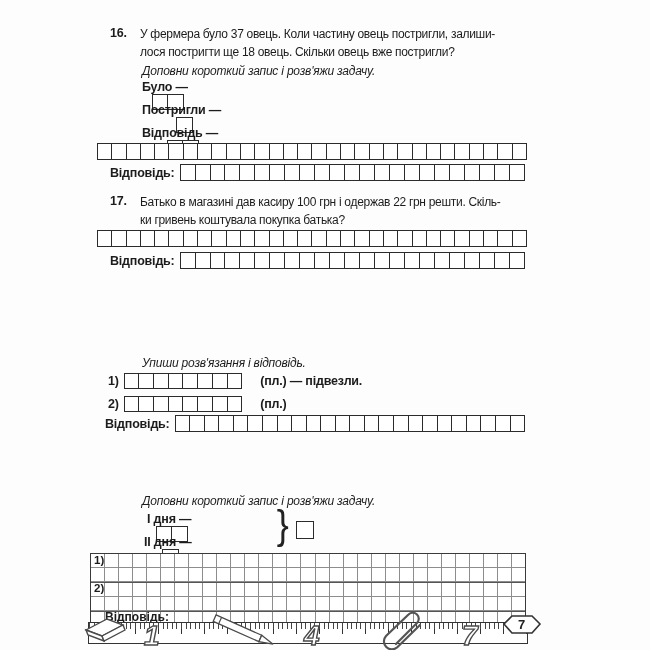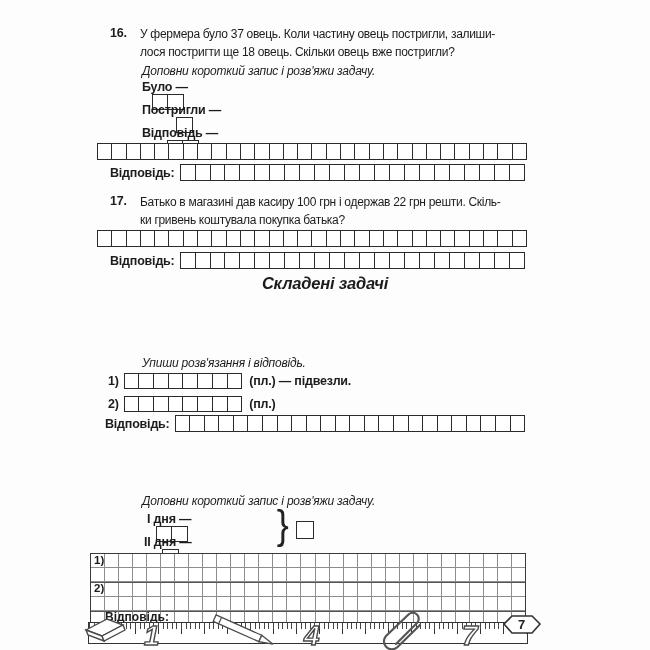--- a/index.html
+++ b/index.html
@@ -29,21 +29,21 @@
   .ansrow{position:absolute;left:110px;width:415px;display:flex;align-items:center;}
   .ansrow .alabel{font-weight:700;font-size:12.5px;margin-right:5px;white-space:nowrap;letter-spacing:-0.2px;}
   .ansrow .strip{flex:1;}
 
   
   .sol{position:absolute;left:108px;display:flex;align-items:center;font-weight:700;font-size:12.5px;letter-spacing:-0.2px;}
   .sol .slabel{margin-right:5px;}
   .sol .sqrow{border:1.6px solid #2b2b2b;background:#fff;height:14px;}
   .sol .sqcell{width:13.7px;border-right:1px solid #2b2b2b;}
   .sol .sqcell:last-child{border-right:none;}
-  .sol .ssuffix{margin-left:7px;white-space:nowrap;}
+  .sol .ssuffix{margin-left:18px;white-space:nowrap;}
 
   
   .brace{position:absolute;left:276px;top:503px;font-size:40px;font-weight:400;color:#222;transform:scaleX(.9);}
   .totalbox{position:absolute;left:296px;top:521px;width:16px;height:16px;border:1.7px solid #2b2b2b;background:#fff;}
 
   
   .bigGrid{position:absolute;left:90px;top:553px;width:434px;border:1.6px solid #3a3a3a;background:#fff;}
   .grow{display:flex;height:13px;border-bottom:1px solid #8d8d8d;}
   .grow:last-child{border-bottom:none;}
   .grow.thick{border-top:1.3px solid #555;}
@@ -214,21 +214,20 @@
         <span class="cell"></span>
         <span class="cell"></span>
         <span class="cell"></span>
         <span class="cell"></span>
         <span class="cell"></span>
         <span class="cell"></span>
         <span class="cell"></span>
       </div>
   </div>
 
-  <div class="heading" style="top:274px">Складені задачі</div>
 
   <div class="instr" style="left:142px;top:356px">Упиши розв'язання і відповідь.</div>
 
   <div class="sol" style="top:373px">
     <span class="slabel">1)</span>
     <span class="sqrow">
         <span class="sqcell"></span>
         <span class="sqcell"></span>
         <span class="sqcell"></span>
         <span class="sqcell"></span>

